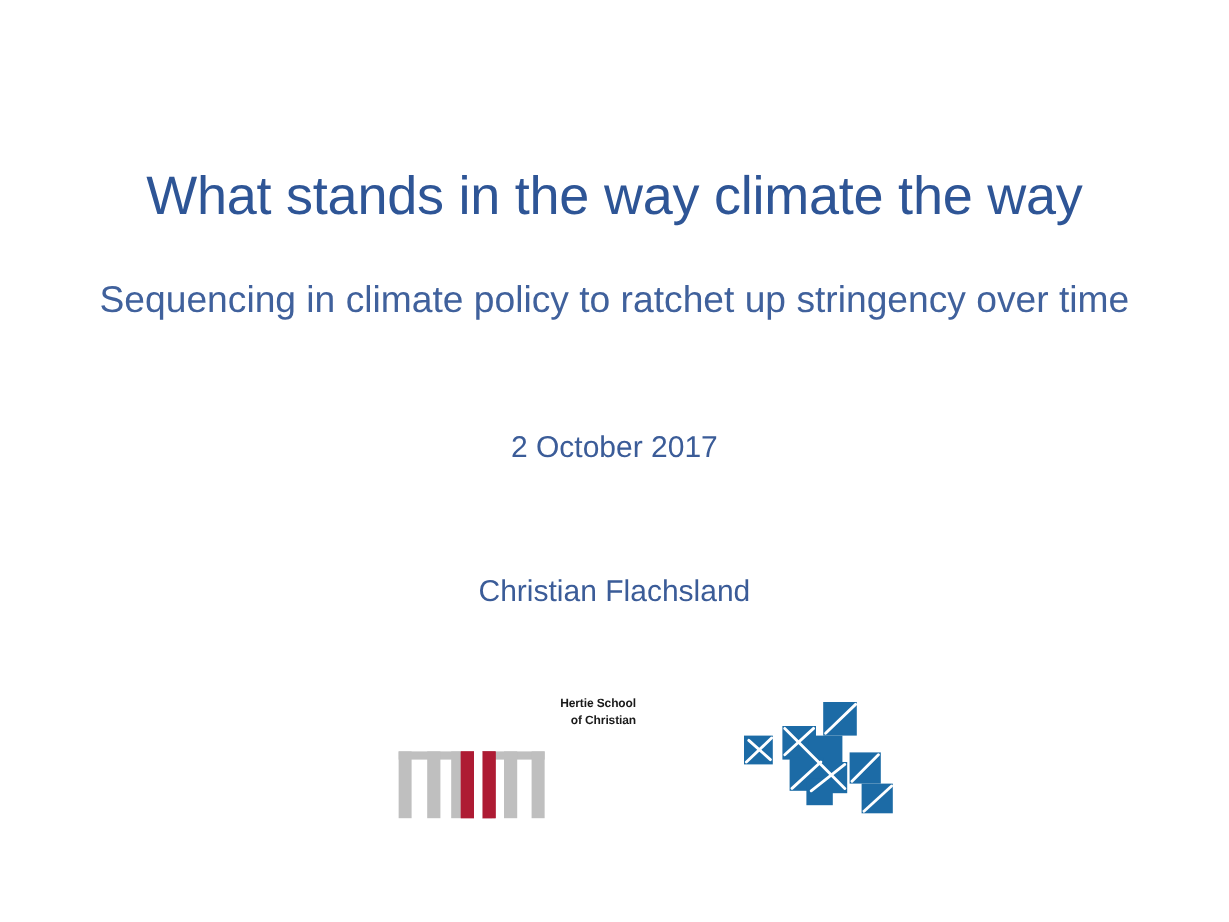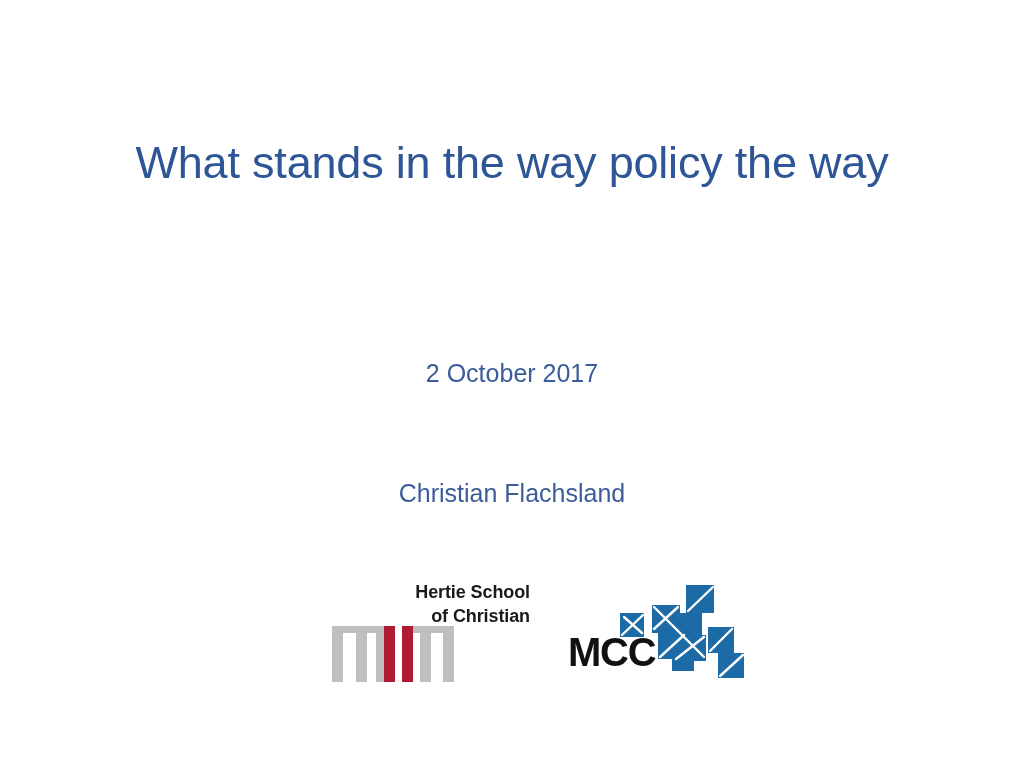--- a/index.html
+++ b/index.html
@@ -86,21 +86,21 @@
     left: 330px;
     top: 0px;
     width: 200px;
     height: 105px;
   }
   .hertie-text {
     position: absolute;
     right: 0px;
     top: 2px;
     text-align: right;
-    font-size: 18px;
+    font-size: 10px;
     line-height: 1.35;
     font-weight: bold;
     color: #1A1A1A;
     letter-spacing: -0.1px;
   }
   .hertie-mark {
     position: absolute;
     left: 2px;
     top: 48px;
   }
@@ -128,21 +128,22 @@
     left: 48px;
     top: 0px;
   }
 </style>
 </head>
 <body>
 
 <div class="slide">
 
   <div class="title-block">
-    <div class="slide-title">What stands in the way policy the way</div>
+    <div class="slide-title">What stands in the way climate the way</div>
+    <div class="slide-subtitle">Sequencing in climate policy to ratchet up stringency over time</div>
   </div>
 
   <div class="meta-block">
     <div class="meta-line">2 October 2017</div>
   </div>
 
   <div class="author-line">Christian Flachsland</div>
 
   <div class="logo-row">
 
@@ -171,21 +172,20 @@
           </g>
           <rect x="52" y="0" width="11" height="56" fill="#AE1B33"></rect>
           <rect x="70" y="0" width="11" height="56" fill="#AE1B33"></rect>
 
           <rect x="63" y="0" width="7" height="56" fill="#FFFFFF"></rect>
         </svg>
       </div>
     </div>
 
     <div class="mcc-logo">
-      <div class="mcc-word">MCC</div>
       <div class="mcc-mark">
         <svg width="135" height="95" viewBox="0 0 135 95" xmlns="http://www.w3.org/2000/svg">
           <g fill="#1C6BA6">
 
             <rect x="72" y="2" width="28" height="28"></rect>
 
             <rect x="6" y="30" width="24" height="24"></rect>
 
             <rect x="38" y="22" width="28" height="28"></rect>
             <rect x="60" y="30" width="28" height="28"></rect>

